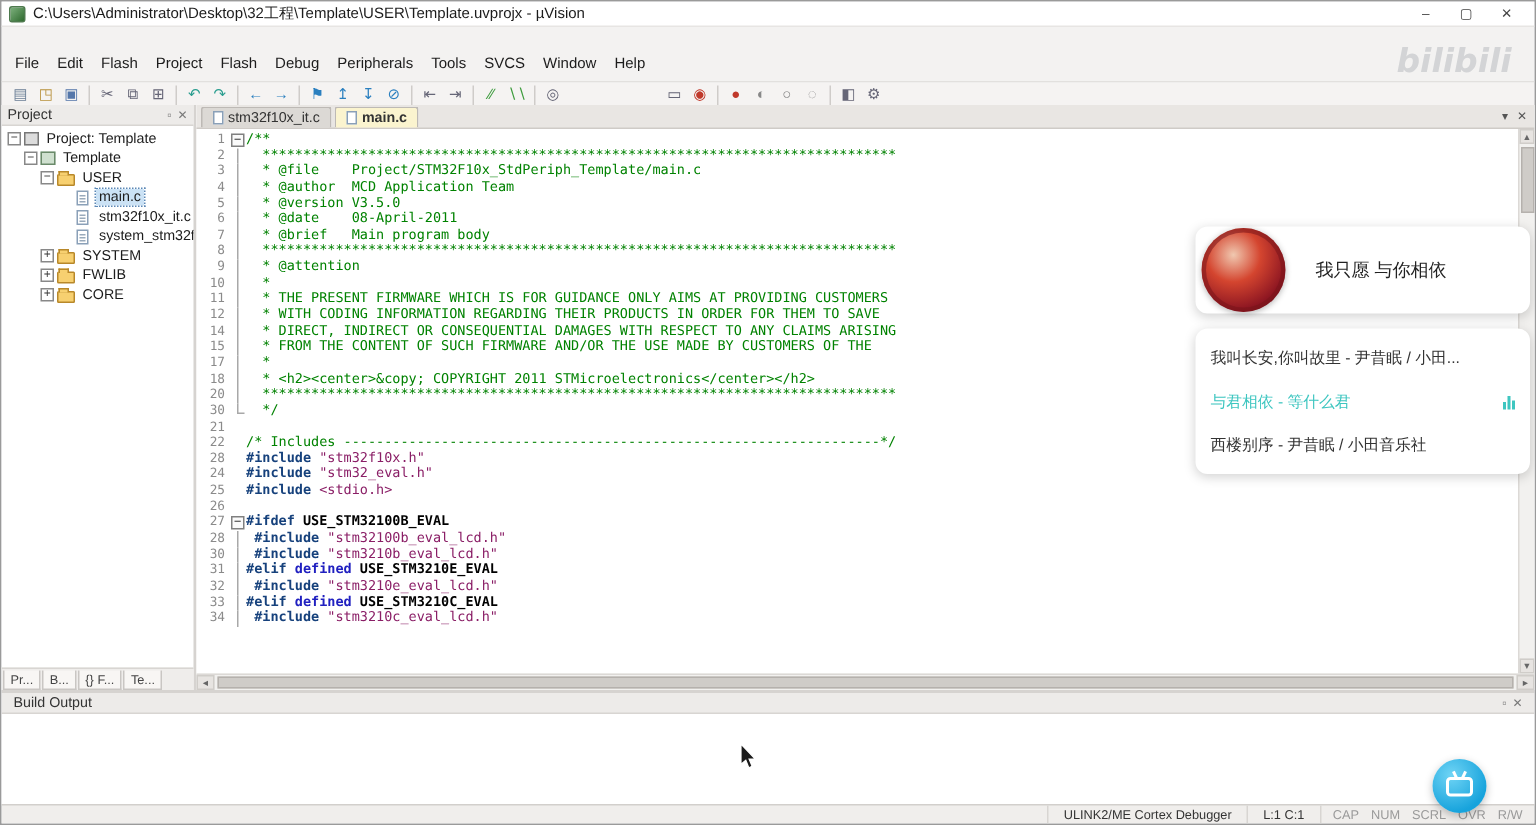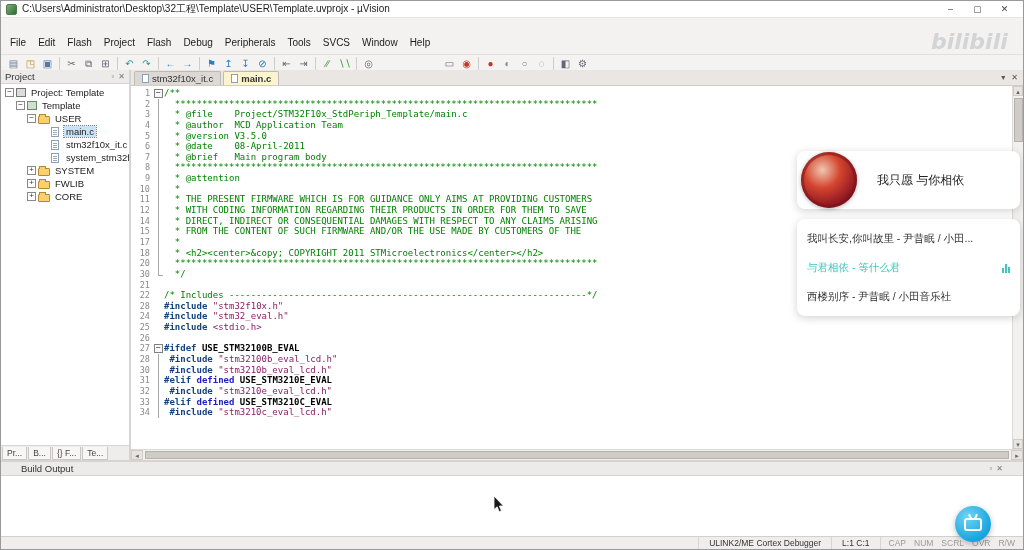--- a/index.html
+++ b/index.html
@@ -102,21 +102,21 @@
   .vthumb { width:9px; height:44px; background:#cfccc8; border:1px solid #b5b1ad; margin-top:2px; }
   .sarrow.bottom { margin-top:auto; }
   .hscroll { height:11px; background:#f2f1ef; border-top:1px solid #dcd9d6; display:flex; align-items:center; }
   .hscroll .sarrow { width:12px; height:100%; line-height:10px; font-size:7px; color:#666; }
   .hthumb { flex:1; height:8px; background:#cfccc8; border:1px solid #b5b1ad; margin:0 2px; }
 
   
   .build-panel { position:absolute; left:0; right:0; bottom:13px; height:76px; display:flex;
                  flex-direction:column; border-top:2px solid #d6d3d0; background:#fff; }
   .bhead { height:14px; background:#edebe9; font-size:9.5px; display:flex; align-items:center;
-           padding:0 20px; color:#333; border-bottom:1px solid #d8d5d2; }
+           padding:0 8px; color:#333; border-bottom:1px solid #d8d5d2; }
   .bbody { flex:1; background:#fff; }
 
   
   .statusbar { position:absolute; left:0; right:0; bottom:0; height:13px; background:#f0eeec;
                border-top:1px solid #d2cfcc; display:flex; align-items:stretch; font-size:8.5px; color:#333; }
   .sbspacer { flex:1; }
   .sbitem { padding:0 10px; border-left:1px solid #d8d5d2; display:flex; align-items:center; white-space:nowrap; }
   .sbflags { display:flex; border-left:1px solid #d8d5d2; align-items:center; padding:0 4px; }
   .sbflag { padding:0 4px; color:#9a9a9a; }
 

